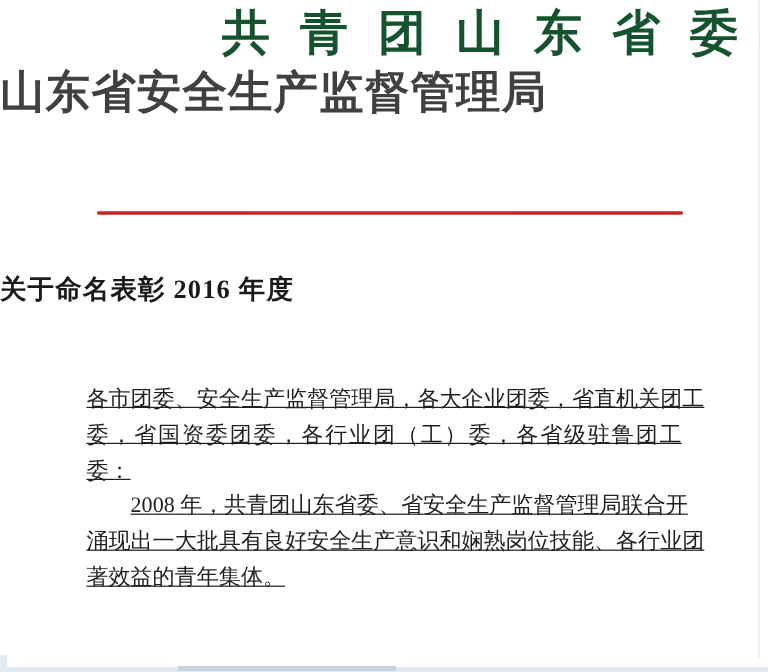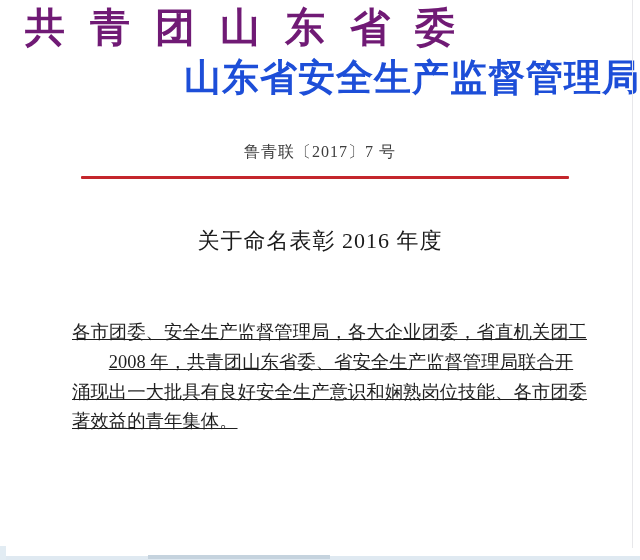--- a/index.html
+++ b/index.html
@@ -10,34 +10,34 @@
     background: #ffffff;
     overflow: hidden;
     font-family: "Liberation Serif", "DejaVu Serif", serif;
   }
   
   .org-line1 {
     position: absolute;
     top: 4px; left: 0; width: 100%;
     font-size: 40px;
     font-weight: 700;
-    color: #701a75;
-    text-align: left;
+    color: #14532d;
+    text-align: right;
     letter-spacing: 25px;
     text-indent: 25px; 
     line-height: 48px;
     white-space: nowrap;
   }
   .org-line2 {
     position: absolute;
     top: 54px; left: 0; width: 100%;
     font-size: 37px;
     font-weight: 900;
-    color: #1d4ed8;
-    text-align: right;
+    color: #404040;
+    text-align: left;
     letter-spacing: 1px;
     line-height: 48px;
     white-space: nowrap;
   }
   
   .doc-number {
     position: absolute;
     top: 141px; left: 0; width: 100%;
     font-size: 16px;
     color: #3d3d3d;
@@ -50,23 +50,22 @@
     position: absolute;
     top: 176px; left: 81px;
     width: 488px; height: 3px;
     background: #c4262c;
     border-radius: 1px;
   }
   
   .doc-title {
     position: absolute;
     top: 226px; left: 0; width: 100%;
-    text-align: center;
     color: #1a1a1a;
-    font-weight: 400;
+    font-weight: 700;
   }
   .doc-title .t-line {
     font-size: 22px;
     line-height: 30px;
     letter-spacing: 1px;
     white-space: nowrap;
   }
   
   .doc-body {
     position: absolute;
@@ -115,32 +114,32 @@
 </style>
 </head>
 <body>
 
 <div class="page">
 
   <div class="org-line1">共青团山东省委</div>
 
   <div class="org-line2">山东省安全生产监督管理局</div>
 
-  <div class="doc-number">鲁青联〔2017〕7 号</div>
 
   <div class="red-rule"></div>
 
   <div class="doc-title">
     <div class="t-line">关于命名表彰 2016 年度</div>
   </div>
 
   <div class="doc-body">
     <div class="b-line">各市团委、安全生产监督管理局，各大企业团委，省直机关团工</div>
+    <div class="b-line no-stretch">委，省国资委团委，各行业团（工）委，各省级驻鲁团工委：</div>
     <div class="b-line indent">2008 年，共青团山东省委、省安全生产监督管理局联合开</div>
-    <div class="b-line">涌现出一大批具有良好安全生产意识和娴熟岗位技能、各市团委</div>
+    <div class="b-line">涌现出一大批具有良好安全生产意识和娴熟岗位技能、各行业团</div>
     <div class="b-line no-stretch">著效益的青年集体。</div>
   </div>
 
   <div class="scan-right-edge"></div>
   <div class="scan-bottom-edge"></div>
   <div class="scan-bottom-edge-dark"></div>
   <div class="scan-corner-nub"></div>
 
 </div>
 

